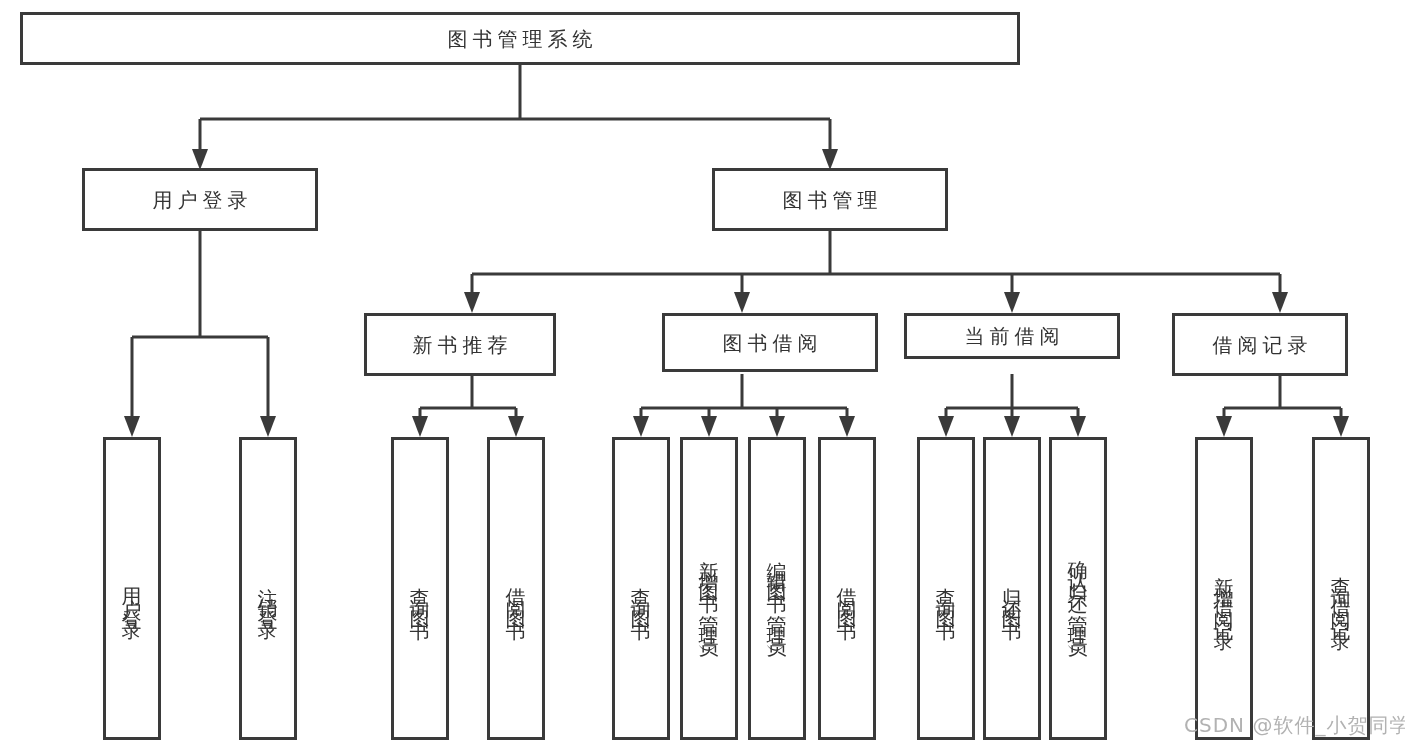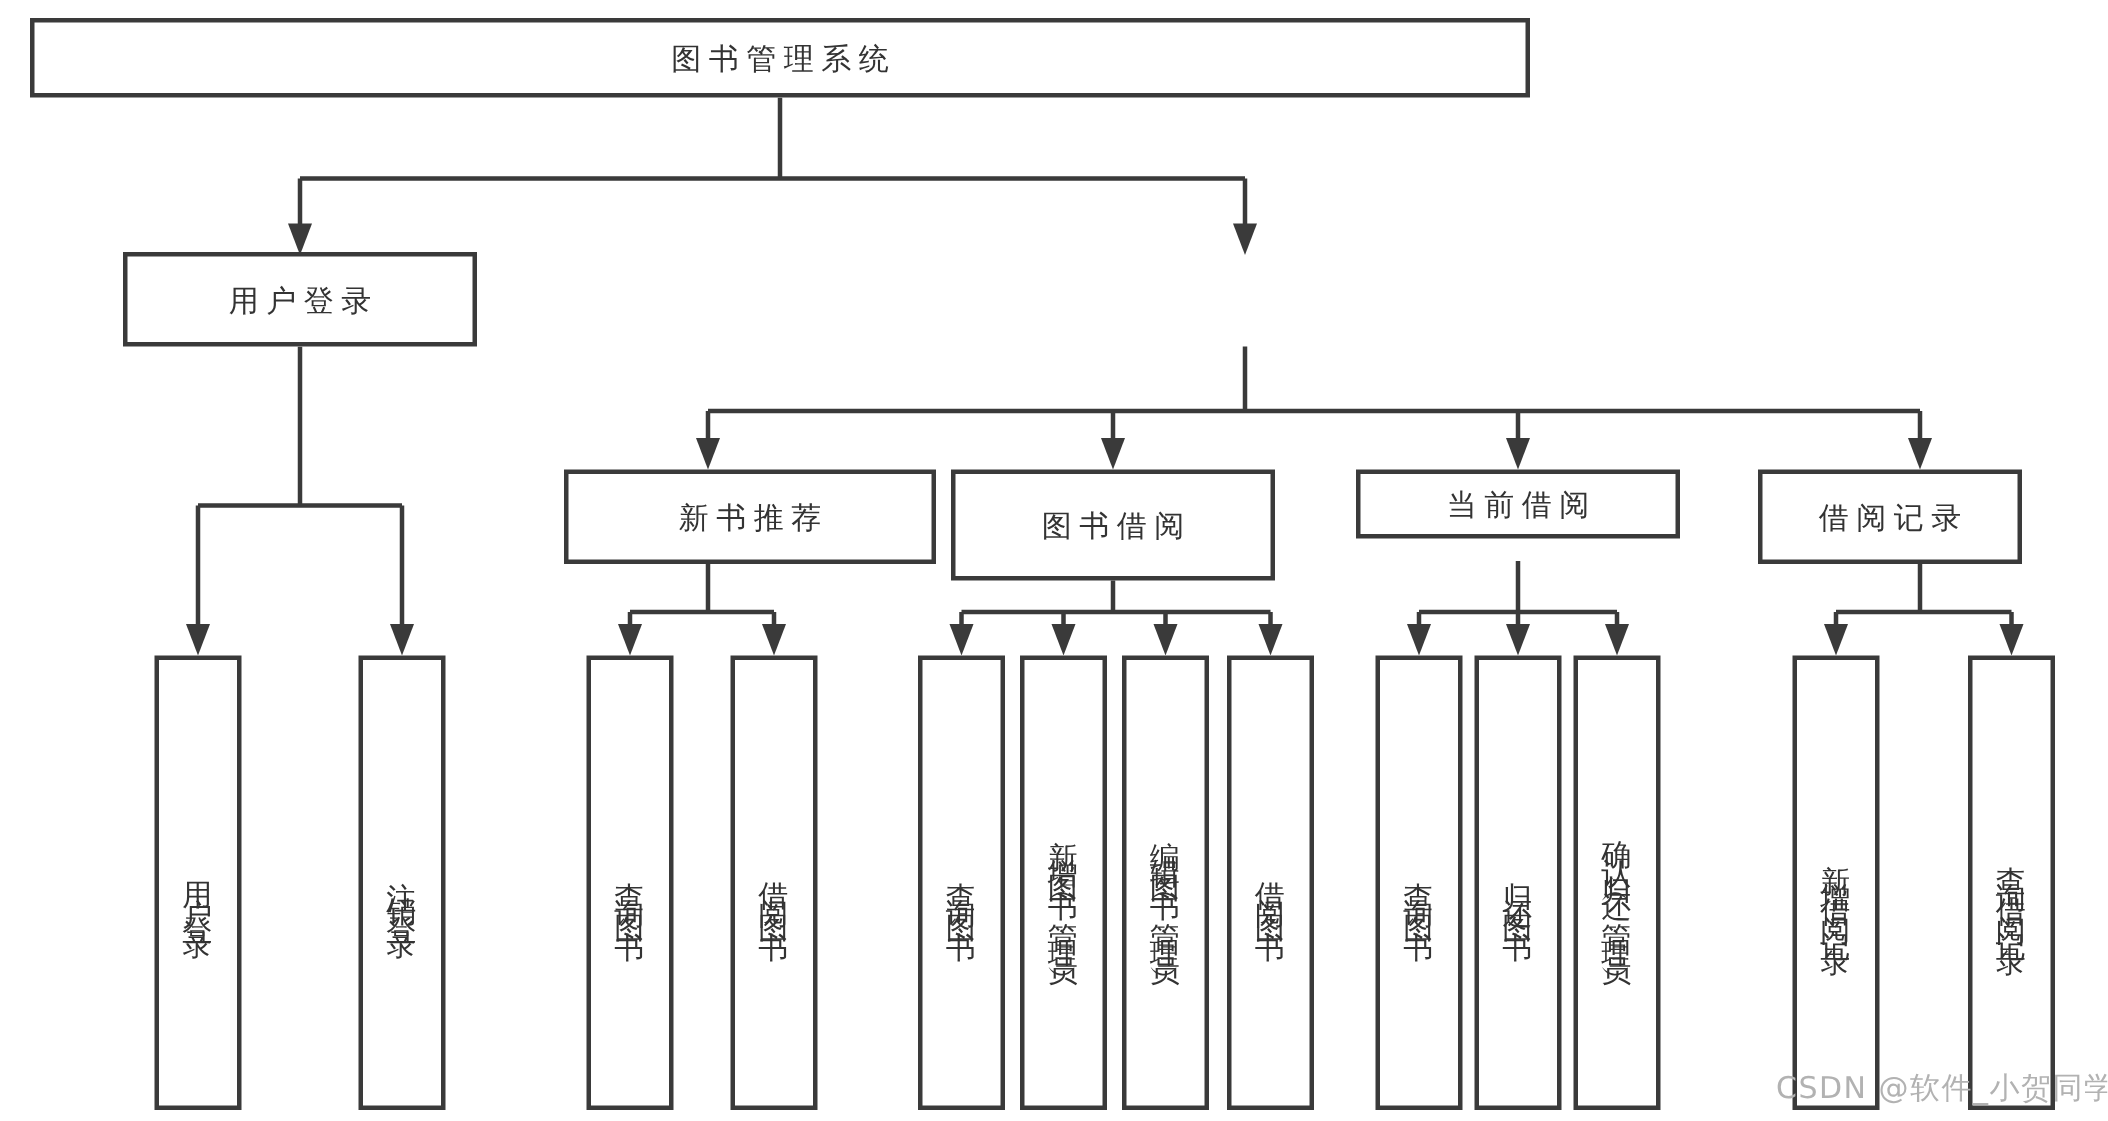--- a/index.html
+++ b/index.html
@@ -101,25 +101,28 @@
     </g>
   </svg>
 
   <div class="box h" style="left:20px;top:12px;width:1000px;height:53px">
     <span>图书管理系统</span>
   </div>
 
   <div class="box h" style="left:82px;top:168px;width:236px;height:63px">
     <span>用户登录</span>
   </div>
+  <div class="box h" style="left:712px;top:168px;width:236px;height:63px">
+    <span>图书管理</span>
+  </div>
 
-  <div class="box h" style="left:376px;top:313px;width:248px;height:63px">
+  <div class="box h" style="left:364px;top:313px;width:192px;height:63px">
     <span>新书推荐</span>
   </div>
-  <div class="box h" style="left:634px;top:313px;width:216px;height:74px">
+  <div class="box h" style="left:662px;top:313px;width:216px;height:59px">
     <span>图书借阅</span>
   </div>
   <div class="box h" style="left:904px;top:313px;width:216px;height:46px">
     <span>当前借阅</span>
   </div>
   <div class="box h" style="left:1172px;top:313px;width:176px;height:63px">
     <span>借阅记录</span>
   </div>
 
   <div class="box v" style="left:103px;top:437px;width:58px;height:303px">

